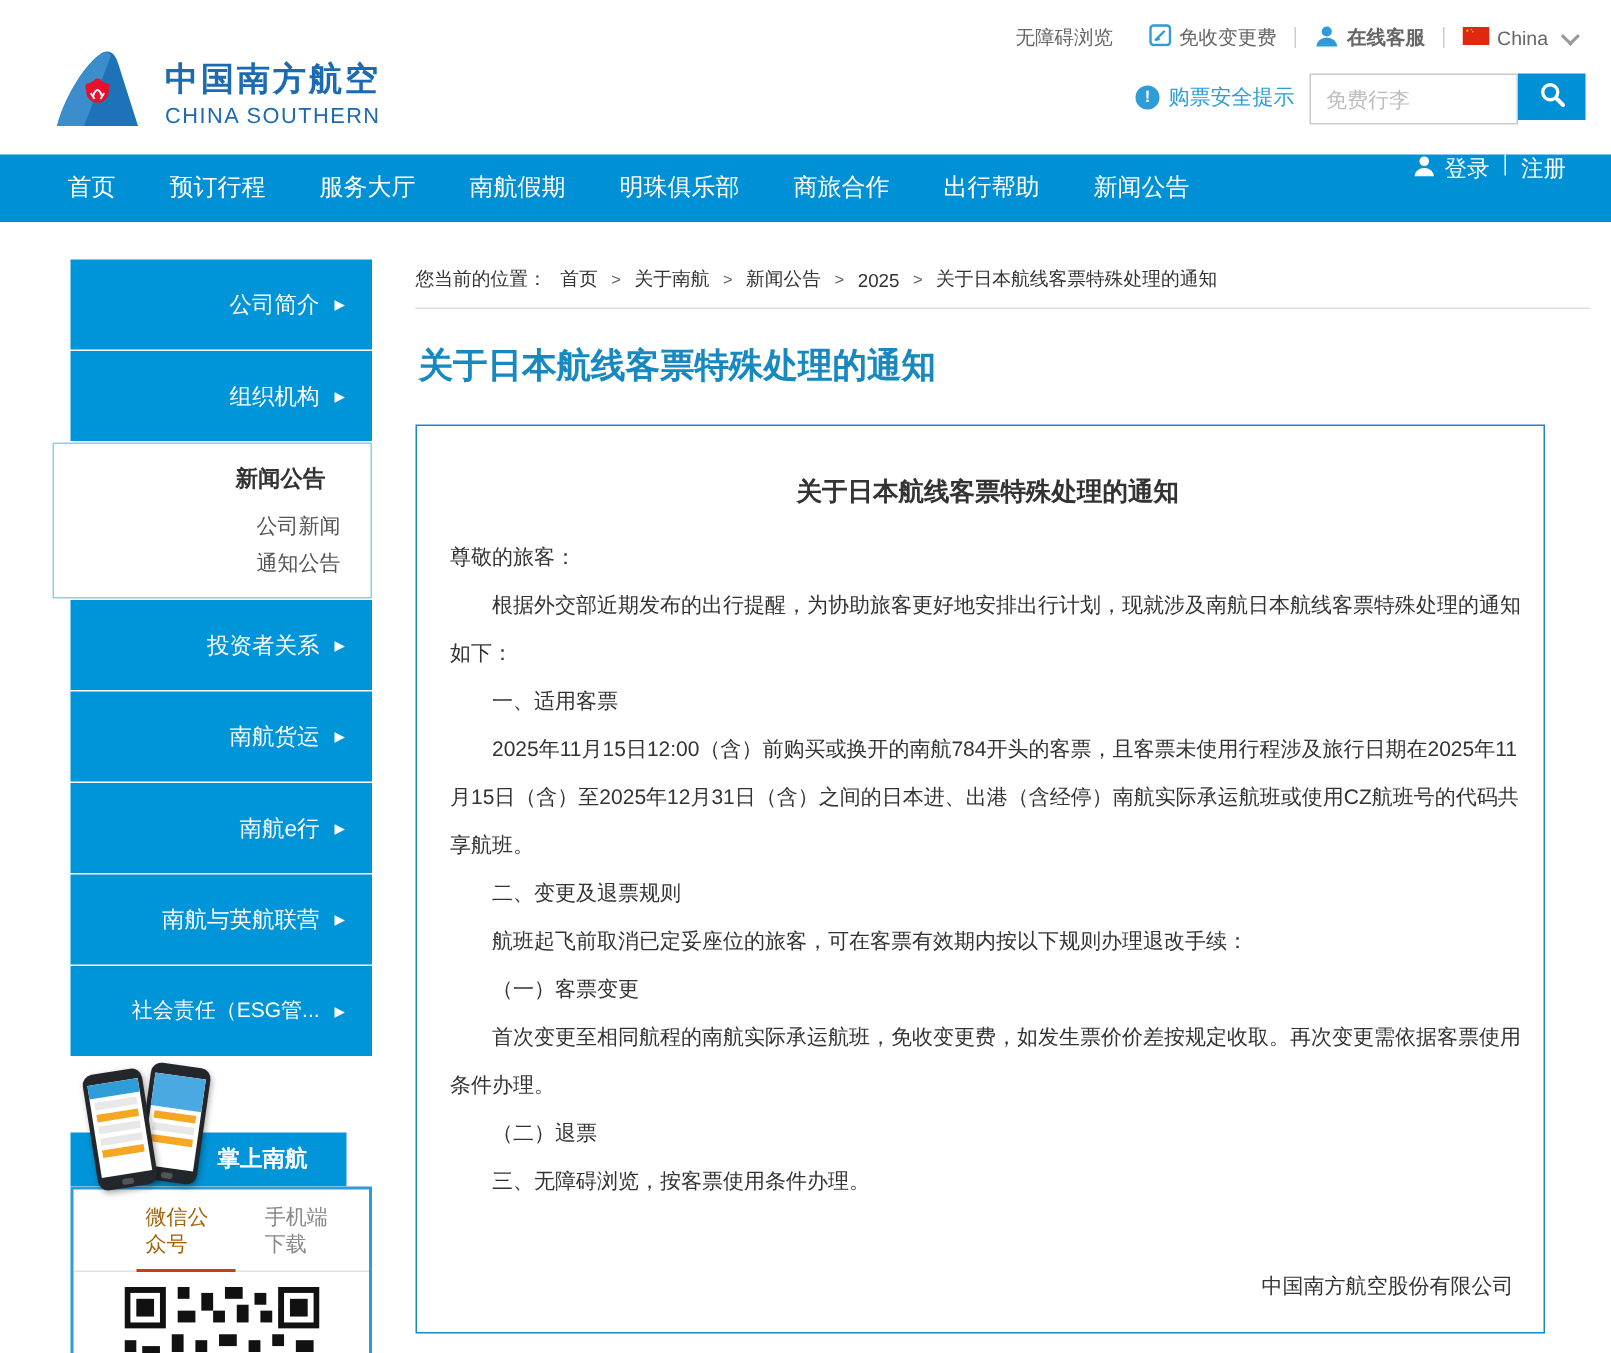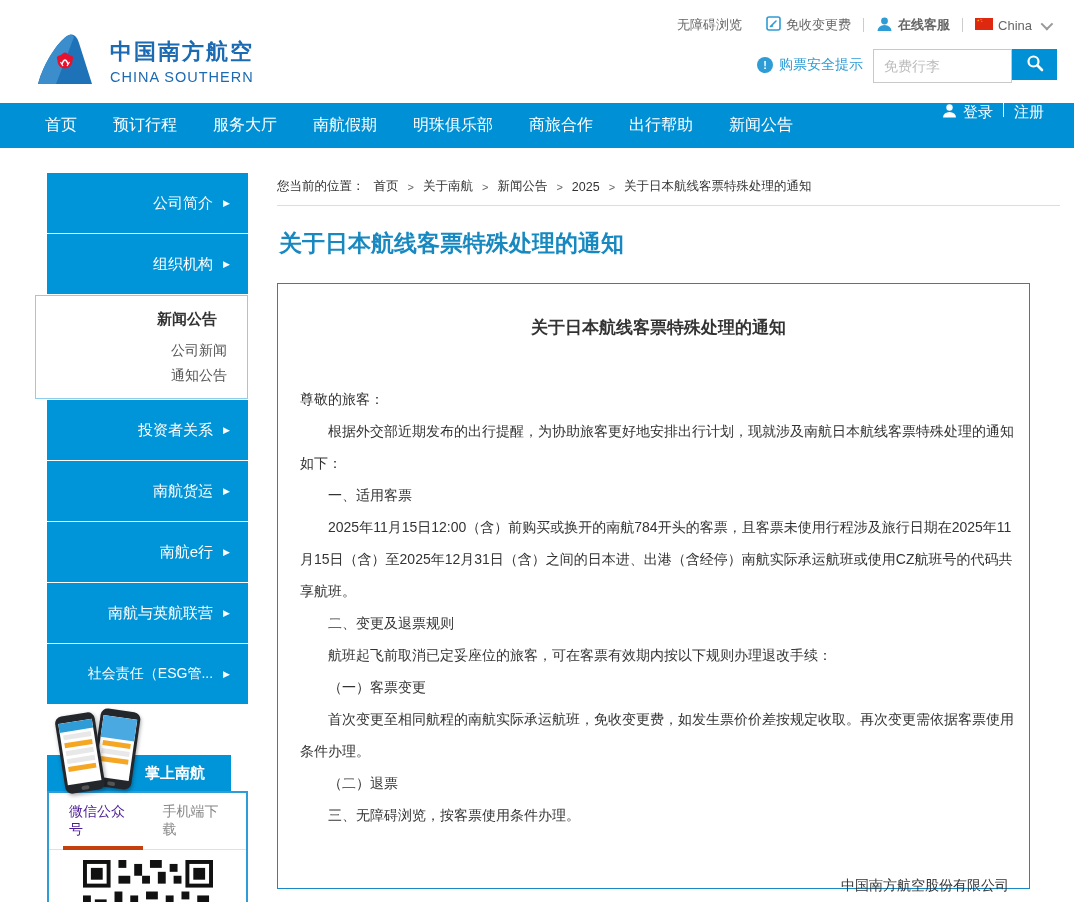--- a/index.html
+++ b/index.html
@@ -51,35 +51,35 @@
   .scr .row.orange { background:#f5a623; }
   .phone .homebtn { position:absolute; bottom:2px; left:16px; width:8px; height:4px; border-radius:2px; background:#555; }
   .phone1 { left:60px; top:714px; transform:rotate(-9deg); z-index:3; }
   .phone2 { left:96px; top:710px; transform:rotate(8deg); z-index:2; }
   .phone2 .bar { background:#49a9e0; height:22px; }
 
   
   .qr-box { position:absolute; left:47px; top:791px; width:201px; height:140px; background:#fff; border:2px solid #2e9cd6; }
   .qr-tabs { display:flex; padding:8px 10px 0 14px; border-bottom:1px solid #e0e0e0; font-size:14px; }
   .qr-tab { padding:2px 6px 7px; cursor:pointer; }
-  .qr-tab.on { color:#4c1d95; border-bottom:4px solid #c2410c; margin-bottom:-1px; }
+  .qr-tab.on { color:#a16207; border-bottom:2px solid #c2410c; margin-bottom:-1px;margin-left:28px; }
   .qr-tab.off { color:#888; margin-left:14px; }
   .qr-img { display:block; margin:10px auto 0; }
 
   
   .crumbs { position:absolute; left:277px; top:178px; width:783px; font-size:12.5px; color:#333; padding-bottom:10px; border-bottom:1px solid #ddd; display:flex; gap:9px; align-items:center; flex-wrap:nowrap; white-space:nowrap; }
   .crumbs .bc-link { cursor:pointer; }
   .crumbs .bc-sep { color:#666; font-size:11px; }
 
   
   .page-title { position:absolute; left:279px; top:228px; font-size:23px; font-weight:bold; color:#1789c0; }
   .article { position:absolute; left:277px; top:283px; width:753px; height:606px; border:1px solid #1789c6; background:#fff; padding:26px 12px 0 22px; }
   .doc-title { text-align:center; font-size:17px; font-weight:bold; color:#333; margin-top:6px; }
   .article p { font-size:14px; line-height:32px; color:#333; }
-  .article p.first { margin-top:44px; }
+  .article p.first { margin-top:16px; }
   .article p.ind { text-indent:2em; }
   .sig-block { margin-top:34px; text-align:right; padding-right:8px; font-size:14px; line-height:40px; color:#333; }
 </style>
 </head>
 <body>
 
 <div id="page">
 
   <div class="header">
 

